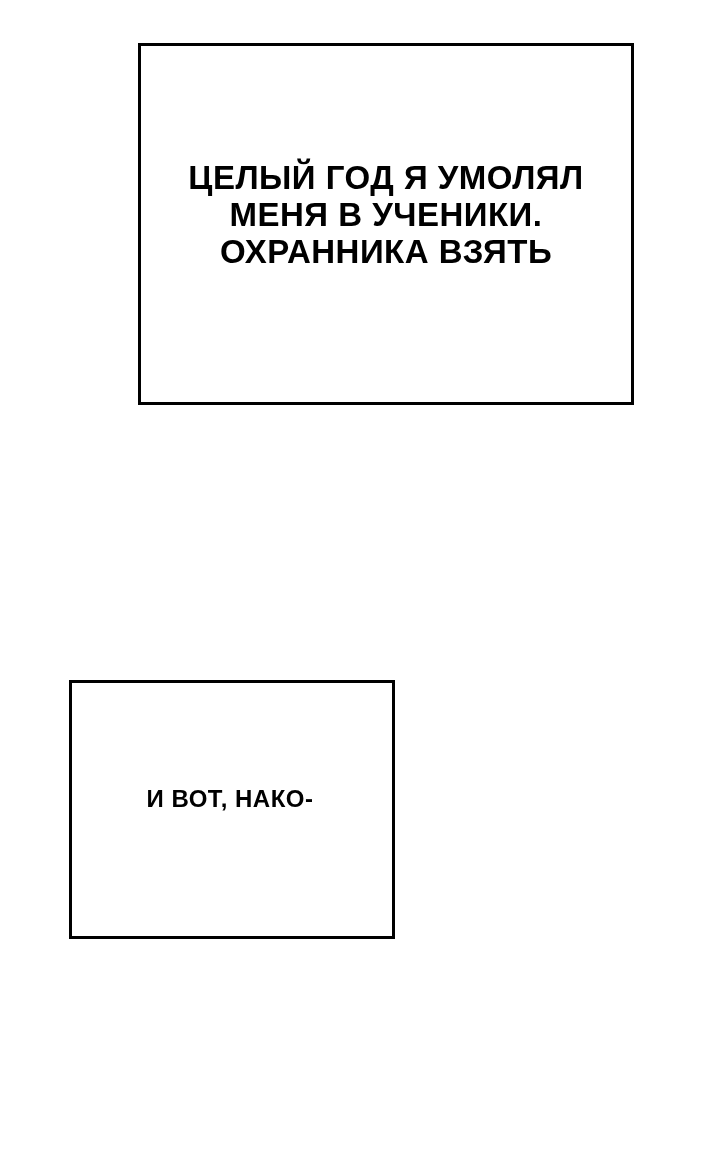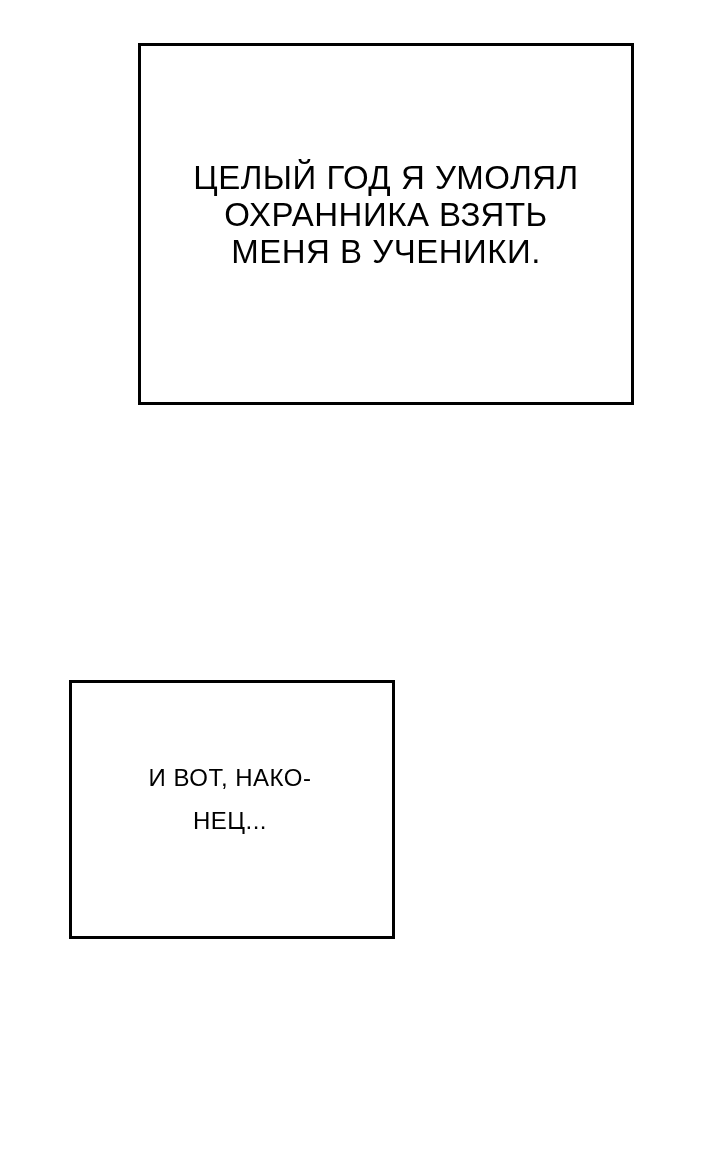--- a/index.html
+++ b/index.html
@@ -9,36 +9,35 @@
       font-family: "Liberation Sans", "DejaVu Sans", sans-serif;
     }
     .caption-box {
       position: absolute; box-sizing: border-box;
       border: 3px solid #000000; background: #ffffff;
       display: flex; align-items: center; justify-content: center;
     }
     #box1 { left: 138px; top: 43px; width: 496px; height: 362px; }
     #box2 { left: 69px; top: 680px; width: 326px; height: 259px; }
     .caption-text {
-      color: #000000; font-weight: normal; text-align: center;
+      color: #000000; font-weight: bold; text-align: center;
       text-transform: uppercase; letter-spacing: 0.5px;
     }
     #box1 .caption-text { font-size: 33px; line-height: 37px; margin-top: -20px; }
     #box2 .caption-text { font-size: 24px; line-height: 43px; margin-top: -22px; margin-left: -4px; }
     .line { display: block; white-space: nowrap; }
   </style>
 </head>
 <body>
 
 <div id="box1" class="caption-box">
   <div class="caption-text">
     <span class="line">ЦЕЛЫЙ ГОД Я УМОЛЯЛ</span>
+    <span class="line">МЕНЯ В УЧЕНИКИ.</span>
     <span class="line">ОХРАННИКА ВЗЯТЬ</span>
-    <span class="line">МЕНЯ В УЧЕНИКИ.</span>
   </div>
 </div>
 
 <div id="box2" class="caption-box">
   <div class="caption-text">
     <span class="line">И ВОТ, НАКО-</span>
-    <span class="line">НЕЦ...</span>
   </div>
 </div>
 
 </body></html>

